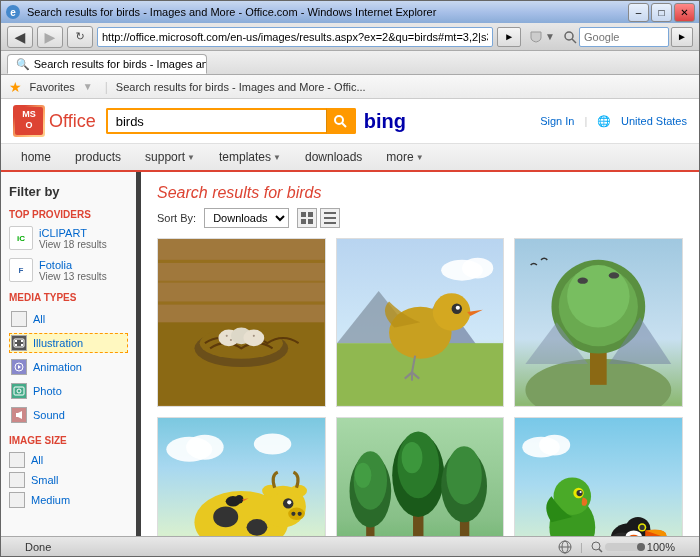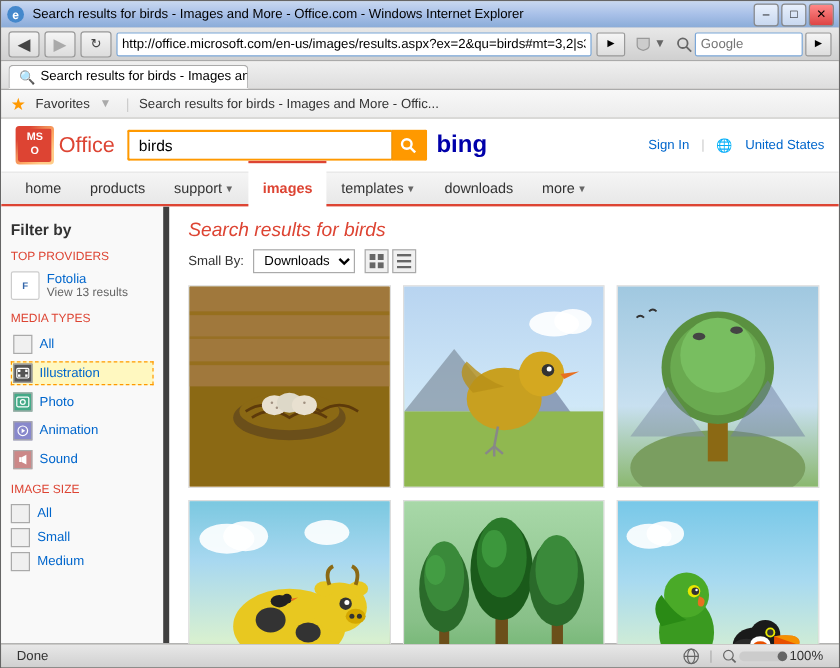--- a/index.html
+++ b/index.html
@@ -82,21 +82,21 @@
     .nav-item { padding: 0 12px; height: 44px; display: flex; align-items: center; font-size: 12px; color: #333; cursor: pointer; text-decoration: none; }
     .nav-item.active { background: white; color: #d43; font-weight: bold; border-top: 2px solid #d43; margin-top: -2px; }
     .nav-item-dropdown { display: flex; align-items: center; gap: 2px; }
     .nav-dropdown-arrow { font-size: 8px; color: #666; }
 
     
     .page-body { display: flex; flex: 1; overflow: hidden; }
 
     
     .sidebar { width: 140px; padding: 12px 8px; border-right: 5px solid #404040; flex-shrink: 0; overflow-y: auto; background: #f9f9f9; }
-    .sidebar-section-title { font-size: 10px; font-weight: normal; color: #d43; text-transform: uppercase; margin-bottom: 6px; margin-top: 10px; }
+    .sidebar-section-title { font-size: 10px; font-weight: bold; color: #d43; text-transform: uppercase; margin-bottom: 6px; margin-top: 10px; }
     .sidebar-section-title:first-child { margin-top: 0; }
     .filter-title { font-size: 13px; font-weight: bold; color: #333; margin-bottom: 10px; }
 
     .provider-item { display: flex; align-items: center; gap: 6px; margin-bottom: 8px; cursor: pointer; }
     .provider-icon { width: 24px; height: 24px; border: 1px solid #ccc; border-radius: 2px; display: flex; align-items: center; justify-content: center; font-size: 8px; font-weight: bold; background: white; }
     .provider-info { display: flex; flex-direction: column; }
     .provider-name { font-size: 11px; color: #0066cc; cursor: pointer; }
     .provider-count { font-size: 10px; color: #666; }
 
     .media-type-item { display: flex; align-items: center; gap: 6px; margin-bottom: 4px; cursor: pointer; font-size: 11px; padding: 2px 2px; }
@@ -119,21 +119,21 @@
     .sort-select { height: 20px; font-size: 11px; border: 1px solid #aaa; padding: 0 4px; background: white; cursor: pointer; }
     .view-icons { display: flex; gap: 3px; }
     .view-icon-btn { width: 20px; height: 20px; border: 1px solid #aaa; background: #f0f0f0; cursor: pointer; display: flex; align-items: center; justify-content: center; font-size: 9px; }
 
     .image-grid { display: grid; grid-template-columns: repeat(3, 1fr); gap: 10px; }
     .image-item { border: 1px solid #ddd; cursor: pointer; overflow: hidden; aspect-ratio: 1; position: relative; }
 
     
     .status-bar {
       background: linear-gradient(to bottom, #e8e8e8, #d0d0d0);
-      height: 20px; display: flex; align-items: center; padding: 0 13px;
+      height: 20px; display: flex; align-items: center; padding: 0 24px;
       border-top: 1px solid #aaa; flex-shrink: 0; justify-content: space-between; font-size: 11px;
     }
     .status-left { color: #333; }
     .status-right { display: flex; align-items: center; gap: 8px; color: #333; }
     .status-zone { display: flex; align-items: center; gap: 4px; }
     .status-zoom { display: flex; align-items: center; gap: 2px; }
     .zoom-slider { width: 40px; height: 8px; background: #ccc; border-radius: 4px; position: relative; }
     .zoom-handle { width: 8px; height: 8px; background: #666; border-radius: 50%; position: absolute; right: 0; top: 0; }
 
     
@@ -237,21 +237,20 @@
 
     <div class="nav-bar">
       <span class="nav-item">home</span>
       <span class="nav-item">products</span>
       <span class="nav-item">
         <span class="nav-item-dropdown">
           <span>support</span>
           <span class="nav-dropdown-arrow">▼</span>
         </span>
       </span>
-      <span class="nav-item active">images</span>
       <span class="nav-item">
         <span class="nav-item-dropdown">
           <span>templates</span>
           <span class="nav-dropdown-arrow">▼</span>
         </span>
       </span>
       <span class="nav-item">downloads</span>
       <span class="nav-item">
         <span class="nav-item-dropdown">
           <span>more</span>
@@ -261,20 +260,27 @@
     </div>
 
     <div class="page-body">
 
       <div class="sidebar">
         <div class="filter-title">Filter by</div>
 
         <div class="sidebar-section-title">TOP PROVIDERS</div>
 
 
+        <div class="provider-item">
+          <div class="provider-icon" style="color:#0a0;font-weight:bold">iC</div>
+          <div class="provider-info">
+            <span class="provider-name">iCLIPART</span>
+            <span class="provider-count">View 18 results</span>
+          </div>
+        </div>
 
         <div class="provider-item">
           <div class="provider-icon" style="color:#36a;font-weight:bold">F</div>
           <div class="provider-info">
             <span class="provider-name">Fotolia</span>
             <span class="provider-count">View 13 results</span>
           </div>
         </div>
 
         <div class="sidebar-section-title">MEDIA TYPES</div>
@@ -291,37 +297,37 @@
                 <rect x="2" y="3" width="2" height="2" fill="white"></rect>
                 <rect x="8" y="3" width="2" height="2" fill="white"></rect>
                 <rect x="2" y="7" width="2" height="2" fill="white"></rect>
                 <rect x="8" y="7" width="2" height="2" fill="white"></rect>
               </svg>
           </div>
           <span class="media-type-label">Illustration</span>
         </div>
 
         <div class="media-type-item">
+          <div class="media-type-icon" style="background:#88c">
+            <svg width="12" height="12" viewBox="0 0 12 12">
+                <circle cx="6" cy="6" r="4" fill="none" stroke="white" stroke-width="1"></circle>
+                <polygon points="5,4 5,8 8,6" fill="white"></polygon>
+              </svg>
+          </div>
+          <span class="media-type-label">Animation</span>
+        </div>
+
+        <div class="media-type-item">
           <div class="media-type-icon" style="background:#4a8">
             <svg width="12" height="12" viewBox="0 0 12 12">
                 <rect x="1" y="2" width="10" height="8" rx="1" fill="none" stroke="white" stroke-width="1"></rect>
                 <circle cx="6" cy="6" r="2" fill="none" stroke="white" stroke-width="1"></circle>
               </svg>
           </div>
           <span class="media-type-label">Photo</span>
-        </div>
-
-        <div class="media-type-item">
-          <div class="media-type-icon" style="background:#88c">
-            <svg width="12" height="12" viewBox="0 0 12 12">
-                <circle cx="6" cy="6" r="4" fill="none" stroke="white" stroke-width="1"></circle>
-                <polygon points="5,4 5,8 8,6" fill="white"></polygon>
-              </svg>
-          </div>
-          <span class="media-type-label">Animation</span>
         </div>
 
         <div class="media-type-item">
           <div class="media-type-icon" style="background:#c88">
             <svg width="12" height="12" viewBox="0 0 12 12">
                 <rect x="3" y="4" width="2" height="4" fill="white"></rect>
                 <polygon points="5,4 5,8 9,10 9,2" fill="white"></polygon>
               </svg>
           </div>
           <span class="media-type-label">Sound</span>
@@ -343,21 +349,21 @@
         </div>
 
       </div>
 
       <div class="main-results">
         <div class="results-header">
           <div class="results-title">
             <span>Search results for </span><span style="color:#d43;font-style:italic;font-size:16px">birds</span>
           </div>
           <div class="sort-bar">
-            <span class="sort-label">Small By:</span>
+            <span class="sort-label">Sort By:</span>
             <select class="sort-select">
               <option>Downloads</option>
               <option>Relevance</option>
               <option>Date</option>
             </select>
             <div class="view-icons">
               <button class="view-icon-btn">
                 <svg width="12" height="12" viewBox="0 0 12 12">
                     <rect x="0" y="0" width="5" height="5" fill="#666"></rect>
                     <rect x="7" y="0" width="5" height="5" fill="#666"></rect>

